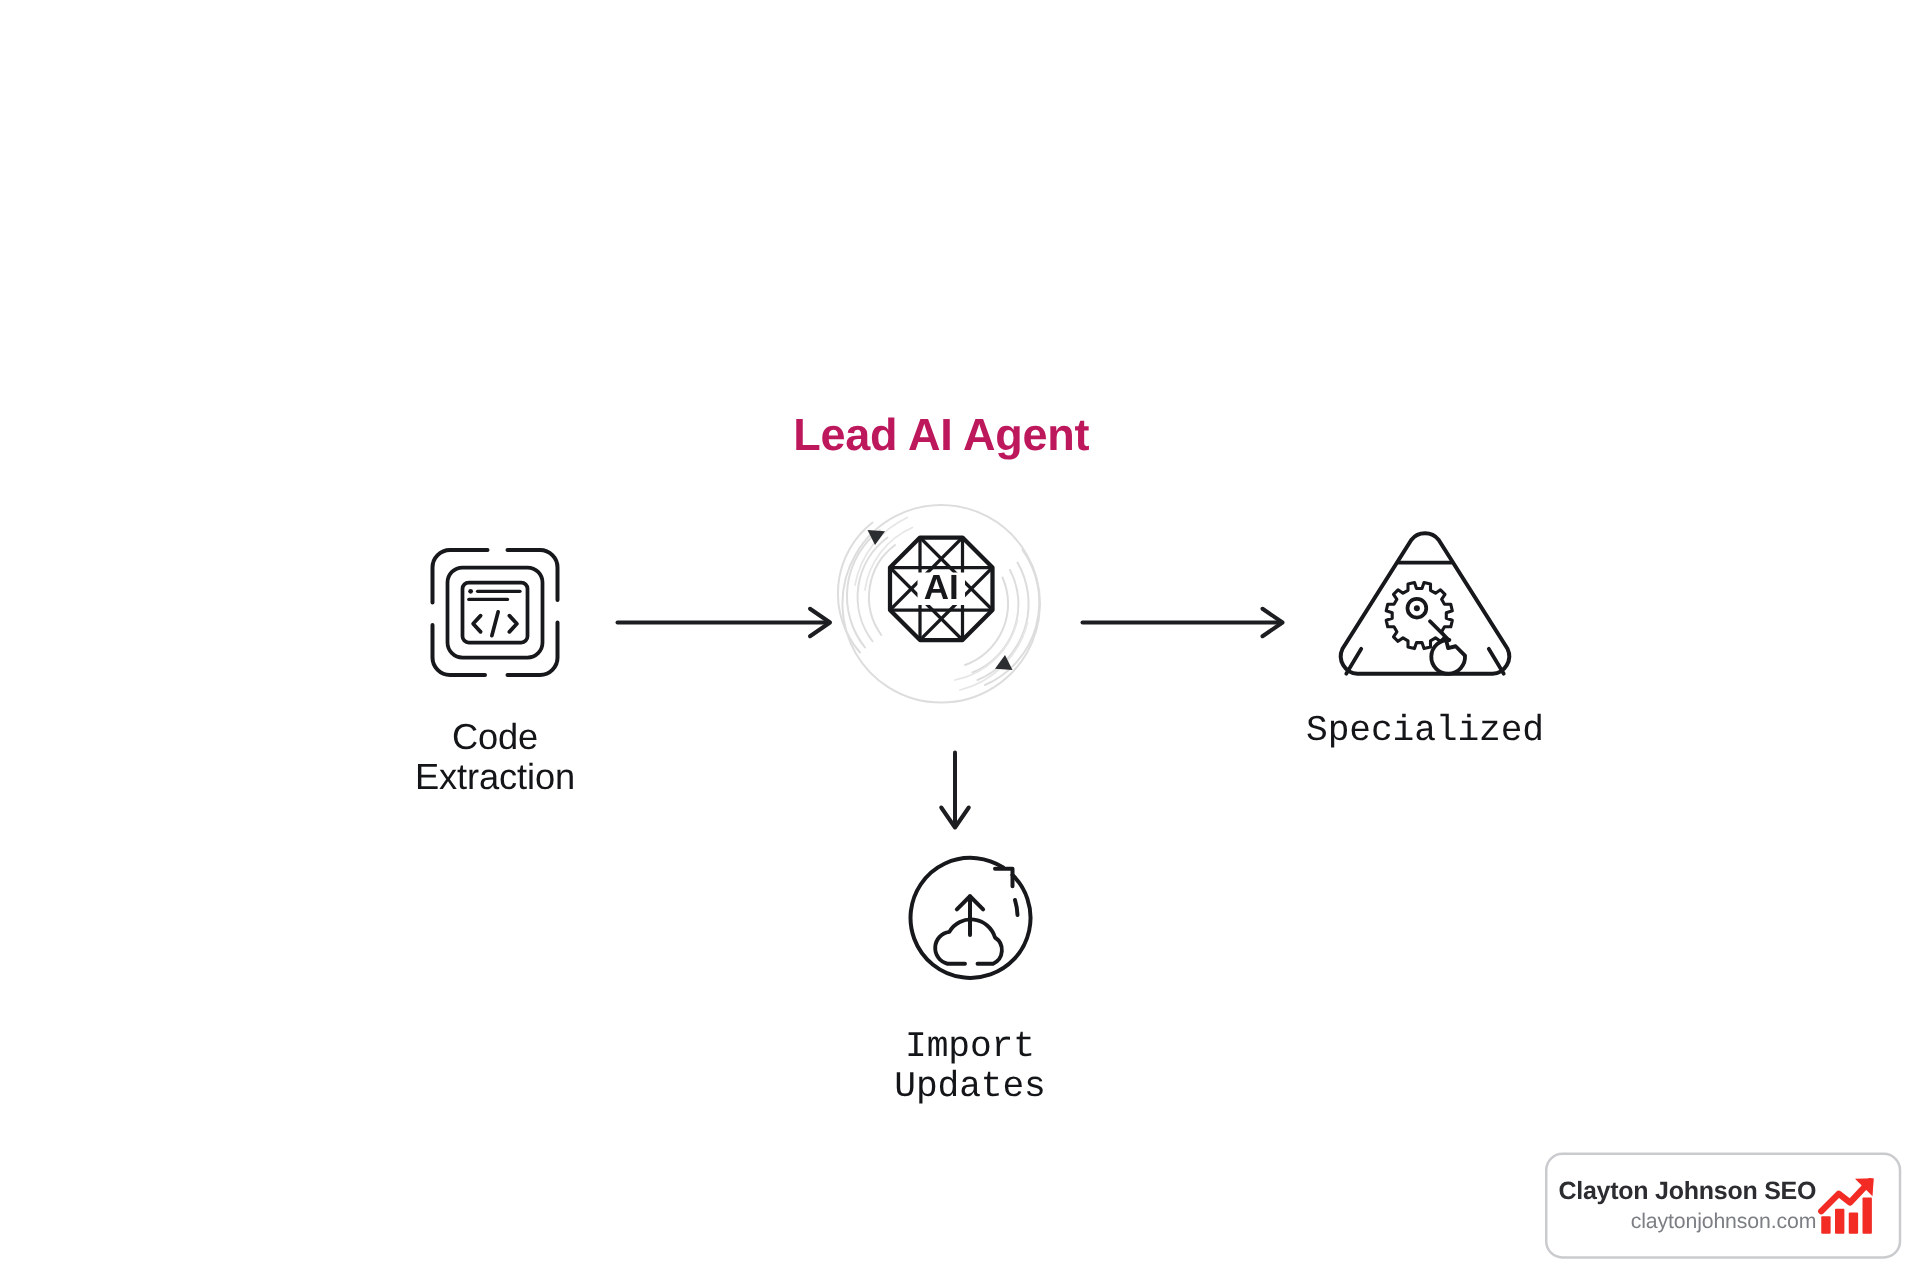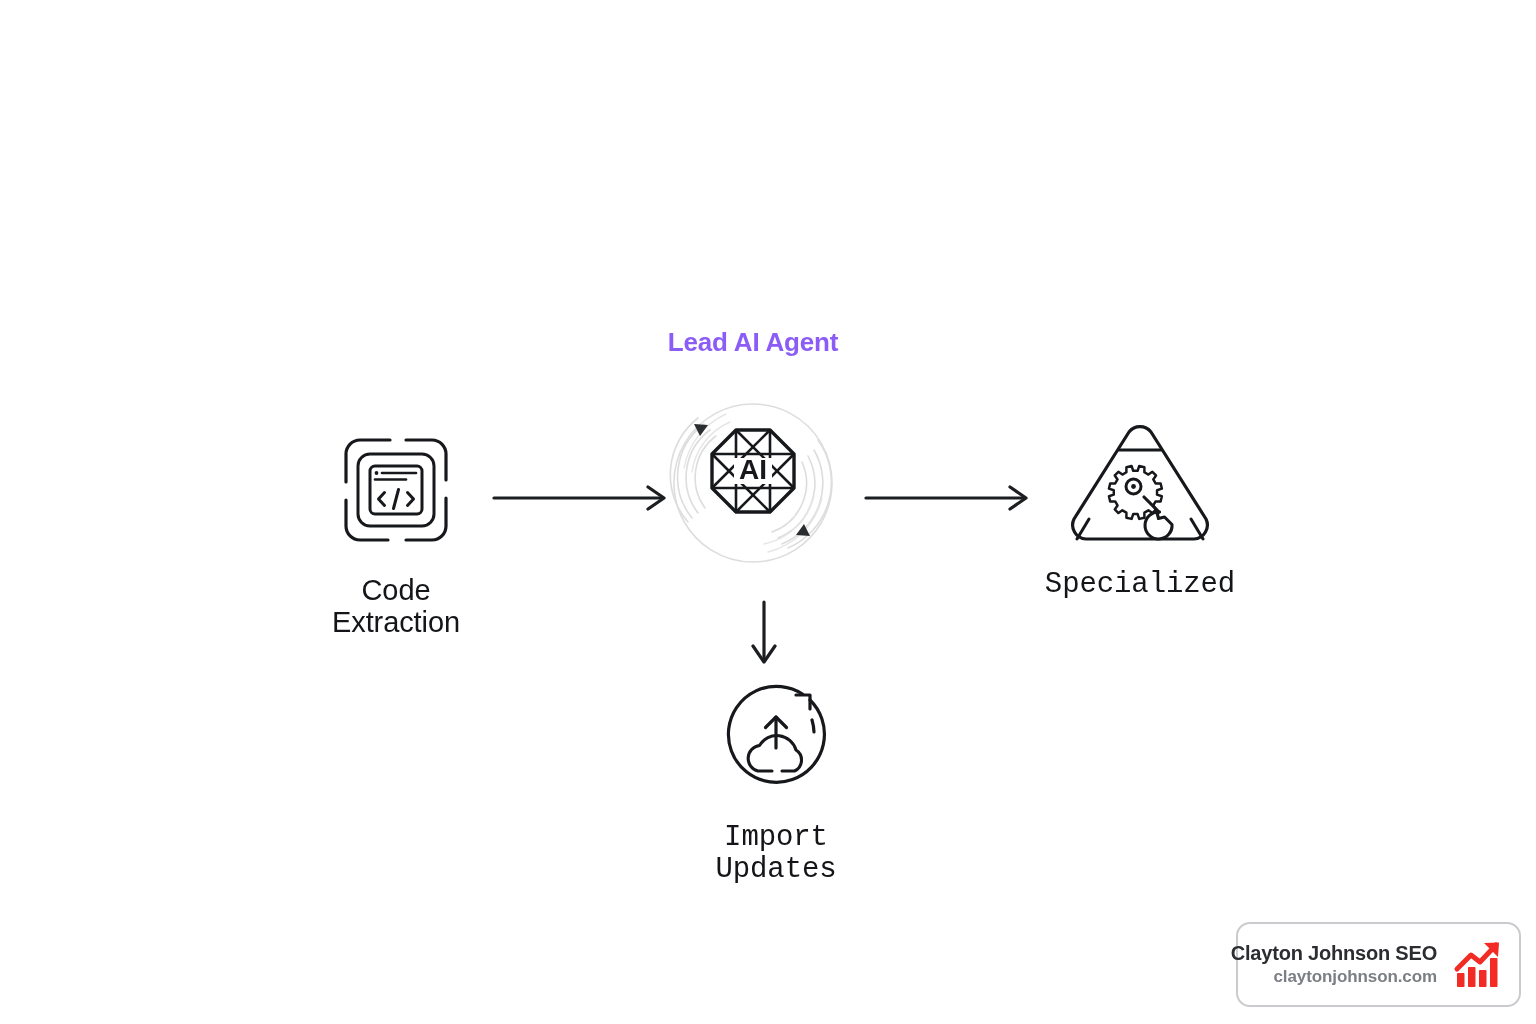--- a/index.html
+++ b/index.html
@@ -72,57 +72,57 @@
     top: 922px;
     width: 285px;
     height: 85px;
     background: #ffffff;
     border: 2px solid #c9cbce;
     border-radius: 14px;
     display: flex;
     align-items: center;
     justify-content: flex-end;
     padding: 0 14px 0 18px;
-    gap: 16px;
+    gap: 0;
   }
 
   .brand-text {
     display: flex;
     flex-direction: column;
     align-items: flex-end;
     justify-content: center;
   }
 
   .brand-name {
     font-size: 20px;
     font-weight: 700;
     color: #2b2d31;
     line-height: 1.25;
     white-space: nowrap;
     letter-spacing: -0.2px;
   }
 
   .brand-url {
     font-size: 17px;
-    font-weight: 700;
+    font-weight: 400;
     color: #7b7e83;
     line-height: 1.3;
     white-space: nowrap;
     letter-spacing: -0.1px;
   }
 
   .brand-logo { line-height: 0; flex: 0 0 auto; }
 </style>
 </head>
 <body>
 
 <div id="canvas">
 
   <div class="title-wrap">
-    <div style="font-size:26px;font-weight:700;color:#8b5cf6;letter-spacing:-0.2px;">Lead AI Agent</div>
+    <div style="font-size:36px;font-weight:700;color:#be185d;letter-spacing:-0.2px;">Lead AI Agent</div>
   </div>
 
   <div class="node" id="node-code">
     <span class="node-icon">
       <svg width="140" height="140" viewBox="0 0 140 140" fill="none" stroke="#17181b" stroke-width="3.2" stroke-linecap="round" stroke-linejoin="round">
 
         <path d="M20 34 A14 14 0 0 1 34 20 L64 20 M80 20 L106 20 A14 14 0 0 1 120 34 L120 60 M120 78 L120 106 A14 14 0 0 1 106 120 L80 120 M62 120 L34 120 A14 14 0 0 1 20 106 L20 80 M20 62 L20 34"></path>
 
         <path d="M32 46 A12 12 0 0 1 44 34 L96 34 A12 12 0 0 1 108 46 L108 94 A12 12 0 0 1 96 106 L44 106 A12 12 0 0 1 32 94 Z" stroke-width="3"></path>
 

